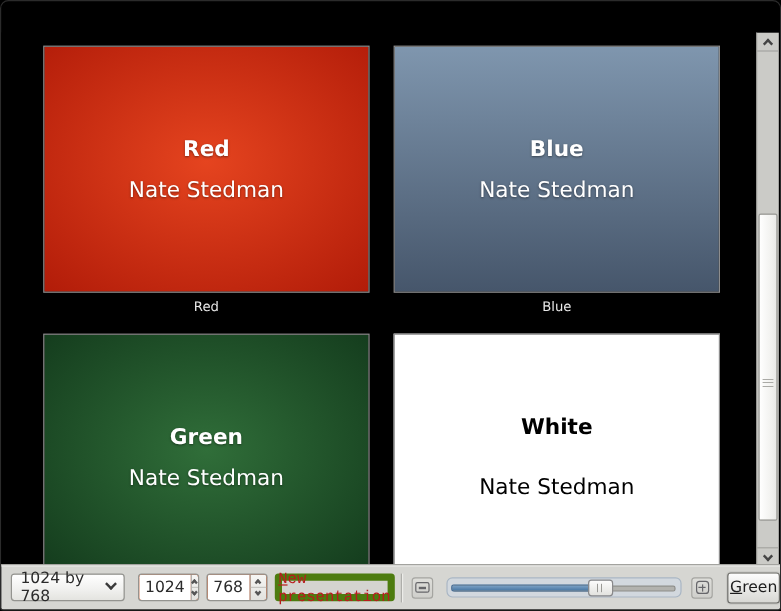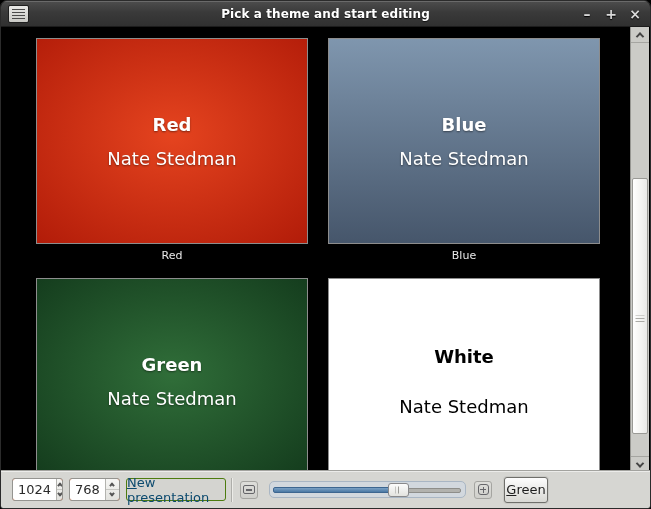--- a/index.html
+++ b/index.html
@@ -82,23 +82,23 @@
   .spin.w2 { margin-left: 6px;  width: 51px; }
   .spin-entry { flex: 1; padding: 0 5px; display: flex; align-items: center; cursor: text;
     background: #ffffff; }
   .spin-steps { width: 15px; border-left: 1px solid #b3b3af;
     background: linear-gradient(#f6f6f4, #e2e2de); display: flex; flex-direction: column; }
   .spin-step { flex: 1; display: flex; align-items: center; justify-content: center; cursor: pointer; }
   .spin-step .chev { width: 4px; height: 4px; border-color: #555; }
   .spin-step.up { border-bottom: 1px solid #c6c6c2; }
 
   .btn-disabled { margin-left: 6px; width: 100px; height: 23px;
-    background: #d4d4d0; border: 1px solid #4d7c0f; border-radius: 3px;
-    color: #0c4a6e; font-size: 13px; display: flex; align-items: center;
-    justify-content: center; }
+    background: #d4d4d0; border: 6px solid #4d7c0f; border-radius: 3px;
+    color: #b91c1c; font-size: 13px; display: flex; align-items: center;
+    justify-content: center; font-family: Liberation Mono, monospace; }
   .btn-disabled .lbl, .btn-open .lbl { display: block; }
   .lbl::first-letter { text-decoration: underline; }
 
   .tsep { margin-left: 5px; width: 1px; height: 24px; background: #aeaeaa;
     box-shadow: 1px 0 0 #ecece8; }
 
   .mini-btn { margin-left: 8px; width: 18px; height: 18px; border: 1px solid #a5a5a1;
     border-radius: 3px; background: linear-gradient(#dedeDA, #cfcfcb);
     display: flex; align-items: center; justify-content: center; cursor: pointer; }
   .zo-icon { width: 12px; height: 9px; border: 1px solid #66666a; border-radius: 2px;
@@ -129,31 +129,20 @@
     background: linear-gradient(#fdfdfd, #eaeae8 50%, #d8d8d4);
     border: 1px solid #6f6f6b; border-radius: 3px; color: #1d1d1d; font-size: 13px;
     display: flex; align-items: center; justify-content: center; cursor: pointer;
     box-shadow: 0 0 0 1px #c9c9c5; }
 </style>
 </head>
 <body>
 
 <div class="window">
 
-  <div class="titlebar">
-    <div class="menu-btn">
-      <div class="menu-glyph"></div>
-    </div>
-    <div class="win-title">Pick a theme and start editing</div>
-    <div class="win-controls">
-      <div class="win-btn">–</div>
-      <div class="win-btn">+</div>
-      <div class="win-btn">×</div>
-    </div>
-  </div>
 
   <div class="content">
     <div class="tiles">
 
       <div class="tile-wrap">
         <div class="tile shadowed" style="background: radial-gradient(85% 85% at 50% 47%, rgb(229, 68, 31) 0%, rgb(169, 21, 5) 100%); color: rgb(255, 255, 255);">
           <div class="tile-title">Red</div>
           <div class="tile-author">Nate Stedman</div>
         </div>
         <div class="caption">Red</div>
@@ -191,20 +180,24 @@
         <div class="sb-grip"></div>
       </div>
       <div class="sb-step down">
         <div class="chev down"></div>
       </div>
     </div>
   </div>
 
   <div class="toolbar">
 
+    <div class="combobox">
+      <span class="cb-text">1024 by 768</span>
+      <span class="cb-chev"></span>
+    </div>
 
     <div class="spin w1">
       <div class="spin-entry">1024</div>
       <div class="spin-steps">
         <div class="spin-step up">
             <div class="chev up"></div>
           </div>
         <div class="spin-step">
             <div class="chev down"></div>
           </div>

